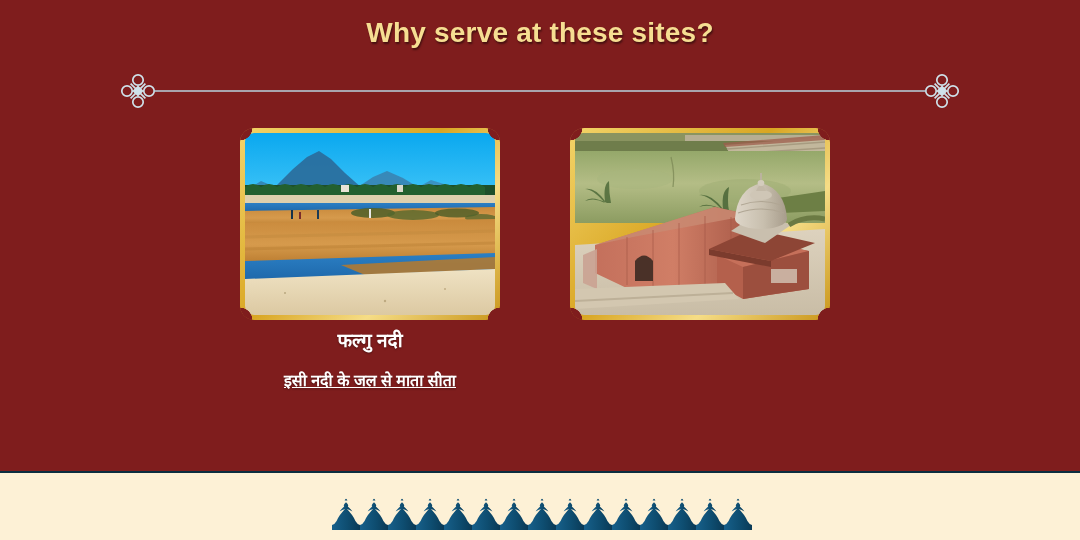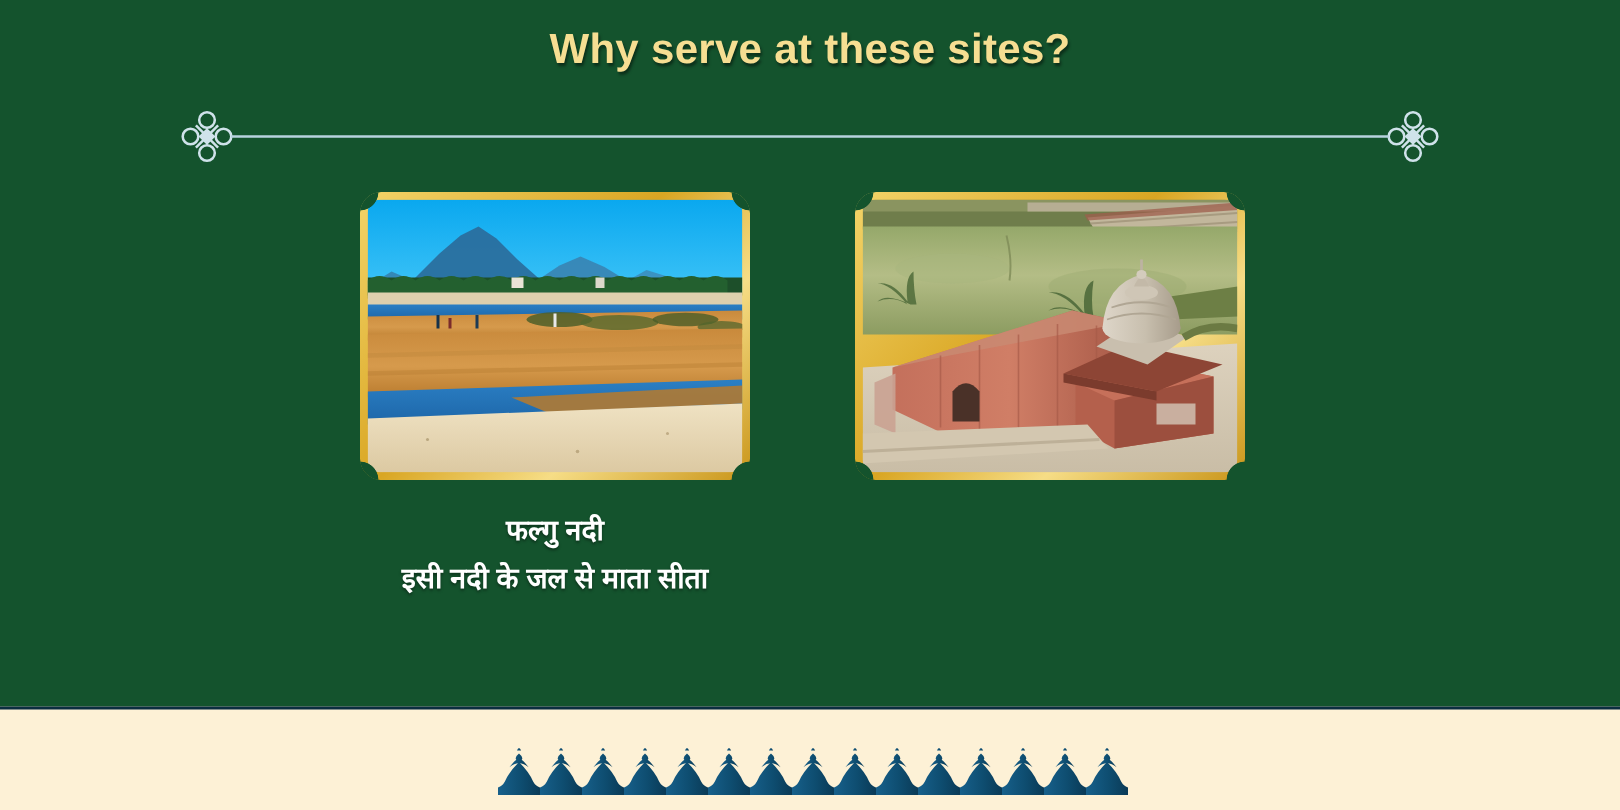--- a/index.html
+++ b/index.html
@@ -10,21 +10,21 @@
   body {
     width: 1080px;
     height: 540px;
     overflow: hidden;
     font-family: "Liberation Sans", sans-serif;
   }
   .slide {
     position: relative;
     width: 1080px;
     height: 540px;
-    background: #14532d;
+    background: #7f1d1d;
     overflow: hidden;
   }
 
   
   .title {
     position: absolute;
     top: 17px;
     left: 0;
     width: 1080px;
     text-align: center;
@@ -77,38 +77,39 @@
     width: 100%;
     height: 100%;
     border-radius: 9px;
     overflow: hidden;
   }
   .photo svg { display: block; width: 100%; height: 100%; }
 
   
   .caption {
     position: absolute;
-    top: 342px;
+    top: 328px;
     width: 330px;
     text-align: center;
     color: #ffffff;
     text-shadow: 0 1px 2px rgba(0,0,0,0.4);
   }
   .caption.left  { left: 205px; }
   .caption.right { left: 545px; }
   .caption .cap-title {
     font-size: 19px;
     font-weight: bold;
     line-height: 1.32;
   }
   .caption .cap-desc {
-    font-size: 19px;
+    font-size: 16px;
     font-weight: bold;
     line-height: 1.42;
-    margin-top: 7px;
+    margin-top: 17px;
+    text-decoration: underline;
   }
 
   
   .bottom-band {
     position: absolute;
     left: 0;
     bottom: 0;
     width: 1080px;
     height: 67px;
     background: #fdf1d6;

